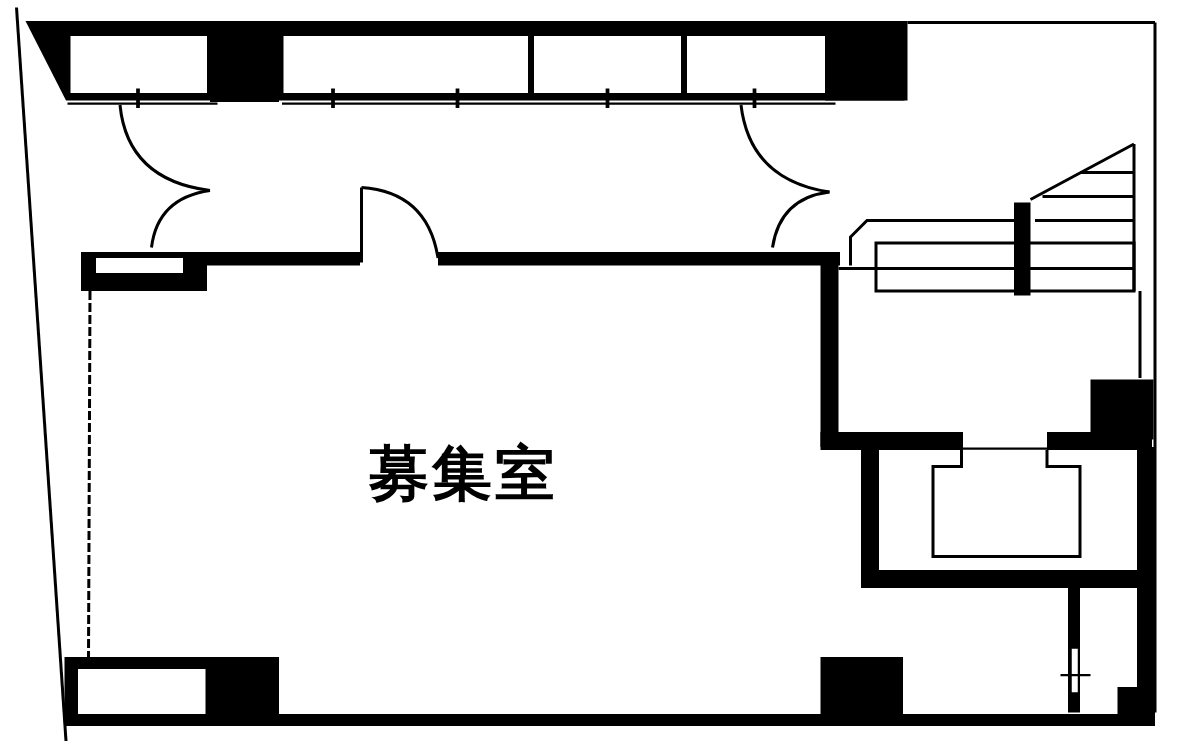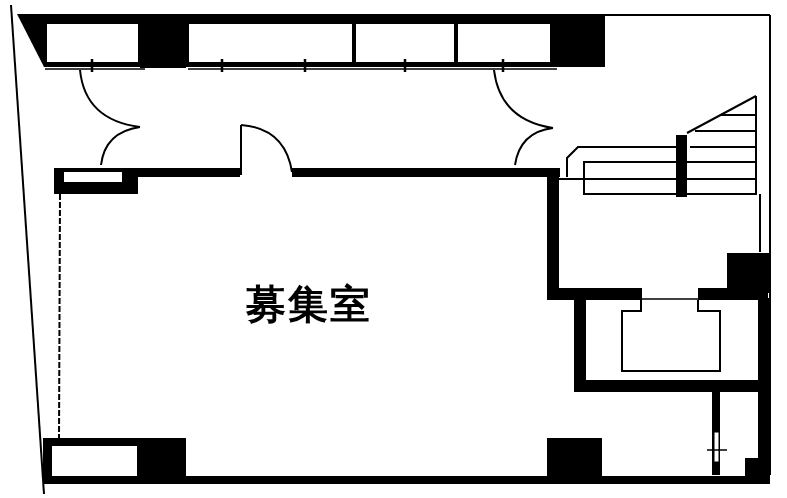--- a/index.html
+++ b/index.html
@@ -1,20 +1,20 @@
 <!DOCTYPE html>
 <html><head>
   <meta charset="utf-8">
   <style>
     html, body { margin: 0; padding: 0; background: #ffffff; }
     body { width: 787px; height: 498px; position: relative; overflow: hidden; }
     #plan { position: absolute; left: 0; top: 0; width: 787px; height: 498px; }
     .room-label {
       position: absolute;
-      left: 246px; top: 284px;
+      left: 246px; top: 296px;
       font-family: "DejaVu Sans", sans-serif;
       font-size: 40px;
       font-weight: bold;
       color: #000;
       letter-spacing: 2px;
       line-height: 1;
       white-space: nowrap;
     }
   </style>
 </head>

